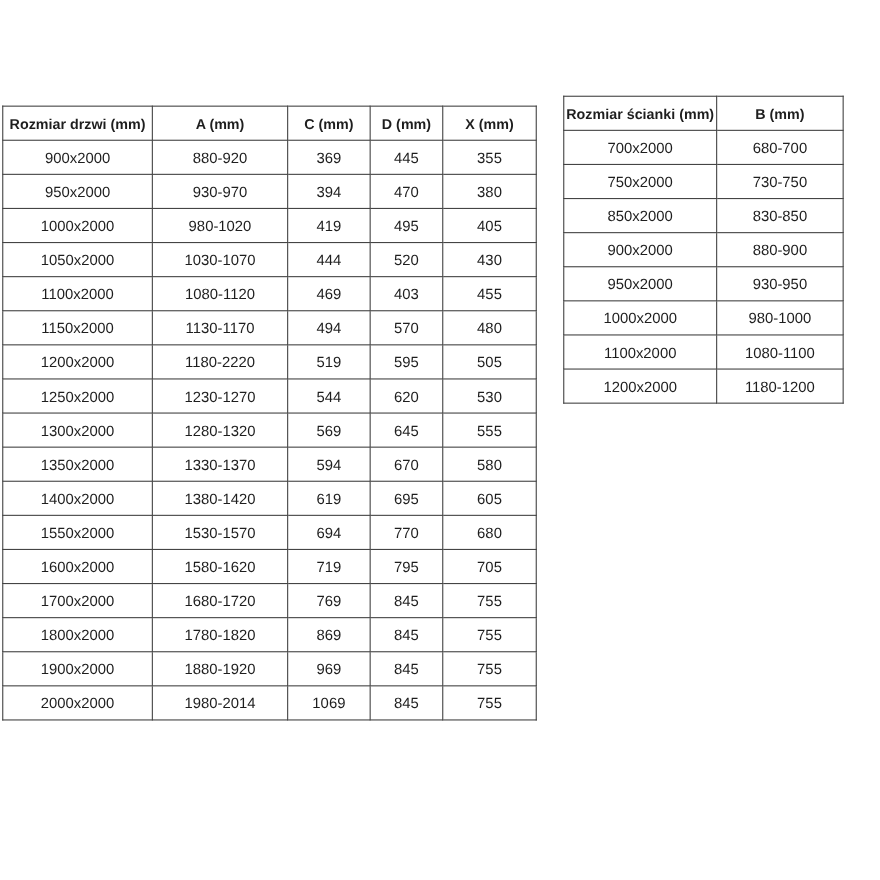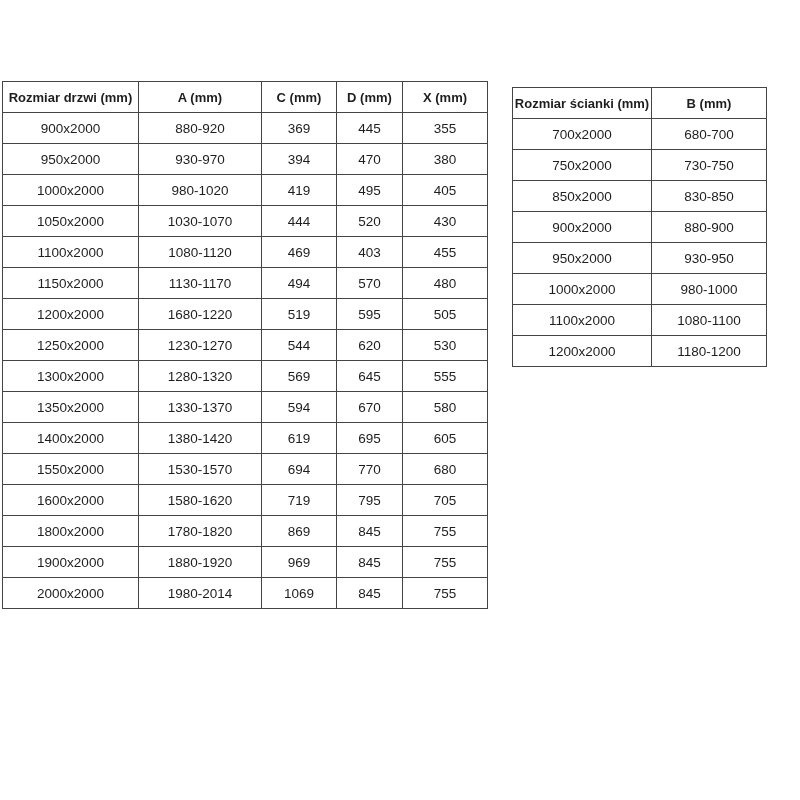--- a/index.html
+++ b/index.html
@@ -19,21 +19,21 @@
   .spec-table th, .spec-table td {
     border: 1px solid var(--border, #444444);
     text-align: center;
     vertical-align: middle;
     padding: 0;
     overflow: hidden;
     white-space: nowrap;
   }
   .spec-table th { font-weight: bold; font-size: 13px; }
   .spec-table td { font-weight: normal; font-size: 13.5px; }
-  .door-table { left: 2px;  top: 81px; width: 486px; border-radius: 30px; }
+  .door-table { left: 2px;  top: 96px; width: 486px; border-radius: 30px; }
   .wall-table { left: 512px; top: 87px; width: 255px; }
   .door-table tr, .wall-table tr { height: 31px; }
 </style>
 </head>
 <body>
 
 <table class="spec-table door-table">
   <colgroup>
     <col style="width:136px">
       <col style="width:123px">
@@ -88,21 +88,21 @@
       </tr>
       <tr>
         <td>1150x2000</td>
         <td>1130-1170</td>
         <td>494</td>
         <td>570</td>
         <td>480</td>
       </tr>
       <tr>
         <td>1200x2000</td>
-        <td>1680-1220</td>
+        <td>1180-2220</td>
         <td>519</td>
         <td>595</td>
         <td>505</td>
       </tr>
       <tr>
         <td>1250x2000</td>
         <td>1230-1270</td>
         <td>544</td>
         <td>620</td>
         <td>530</td>
@@ -134,20 +134,27 @@
         <td>694</td>
         <td>770</td>
         <td>680</td>
       </tr>
       <tr>
         <td>1600x2000</td>
         <td>1580-1620</td>
         <td>719</td>
         <td>795</td>
         <td>705</td>
+      </tr>
+      <tr>
+        <td>1700x2000</td>
+        <td>1680-1720</td>
+        <td>769</td>
+        <td>845</td>
+        <td>755</td>
       </tr>
       <tr>
         <td>1800x2000</td>
         <td>1780-1820</td>
         <td>869</td>
         <td>845</td>
         <td>755</td>
       </tr>
       <tr>
         <td>1900x2000</td>

